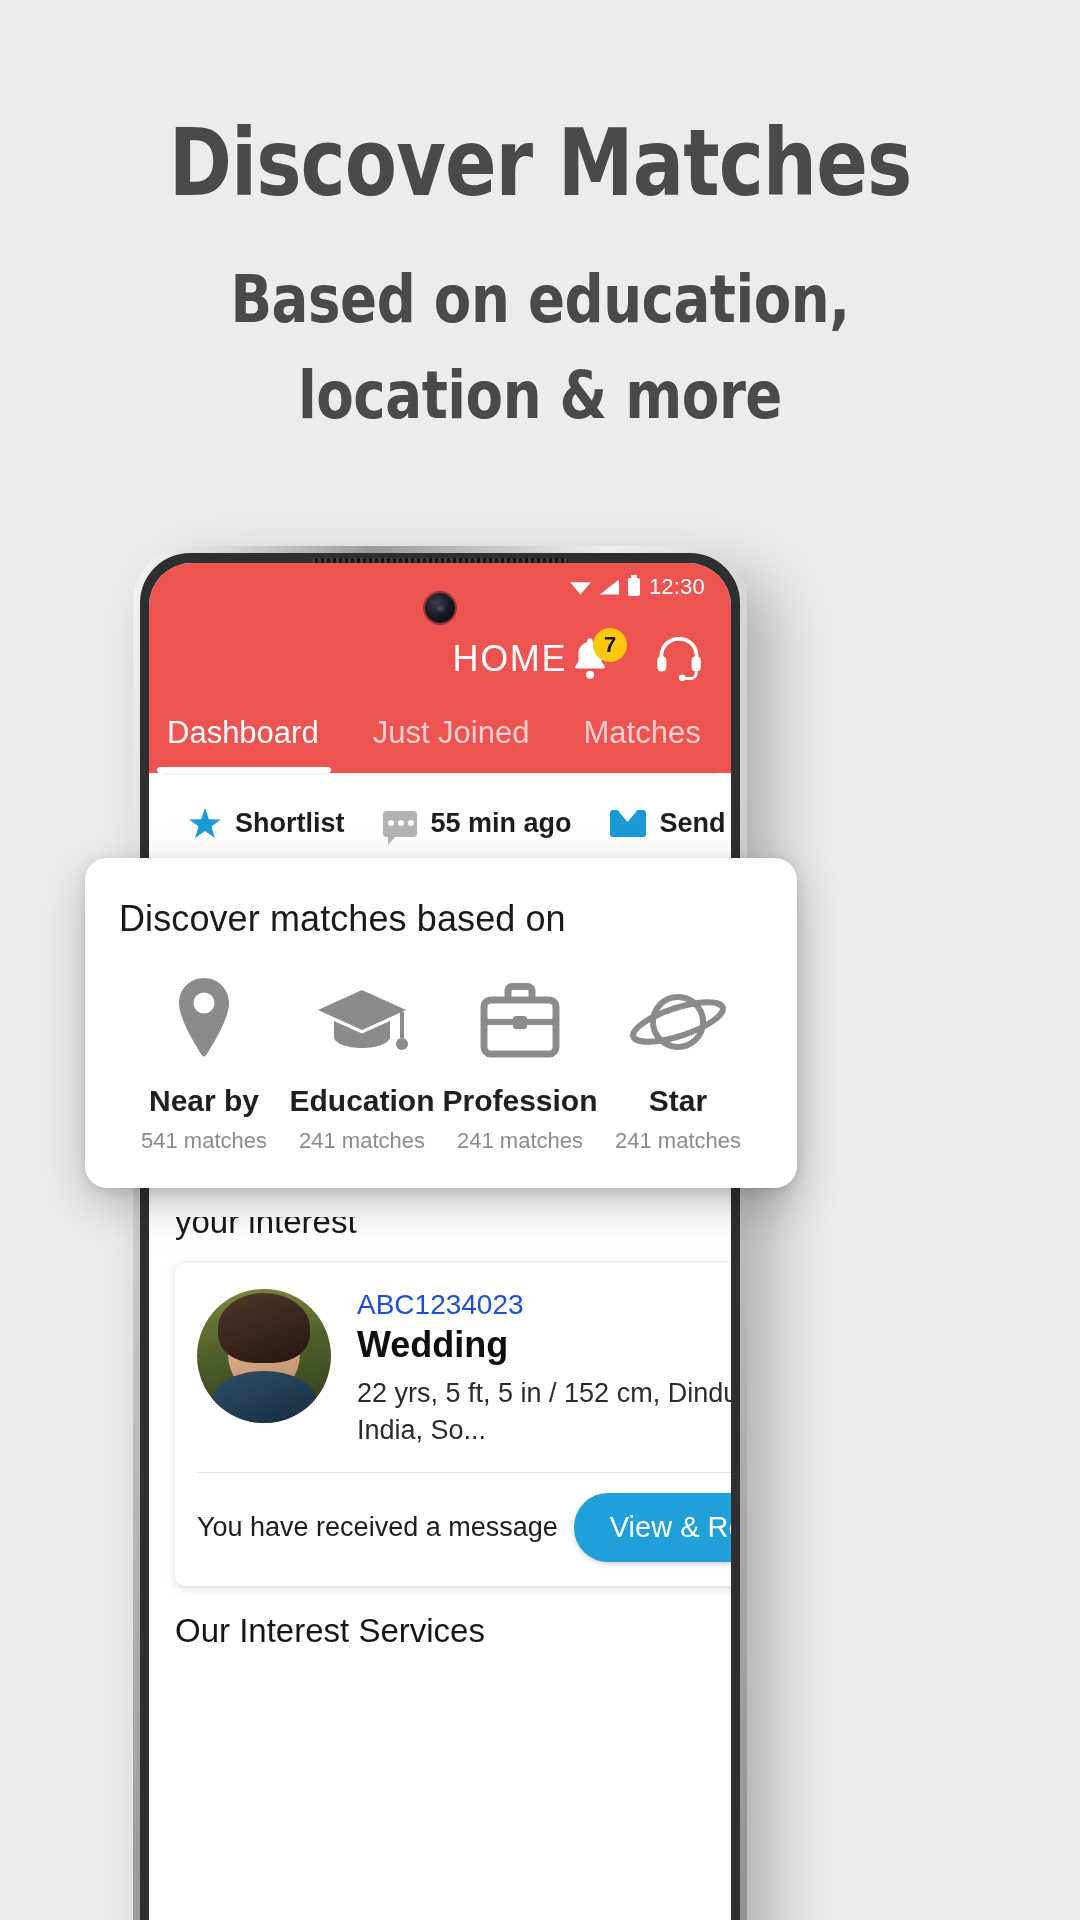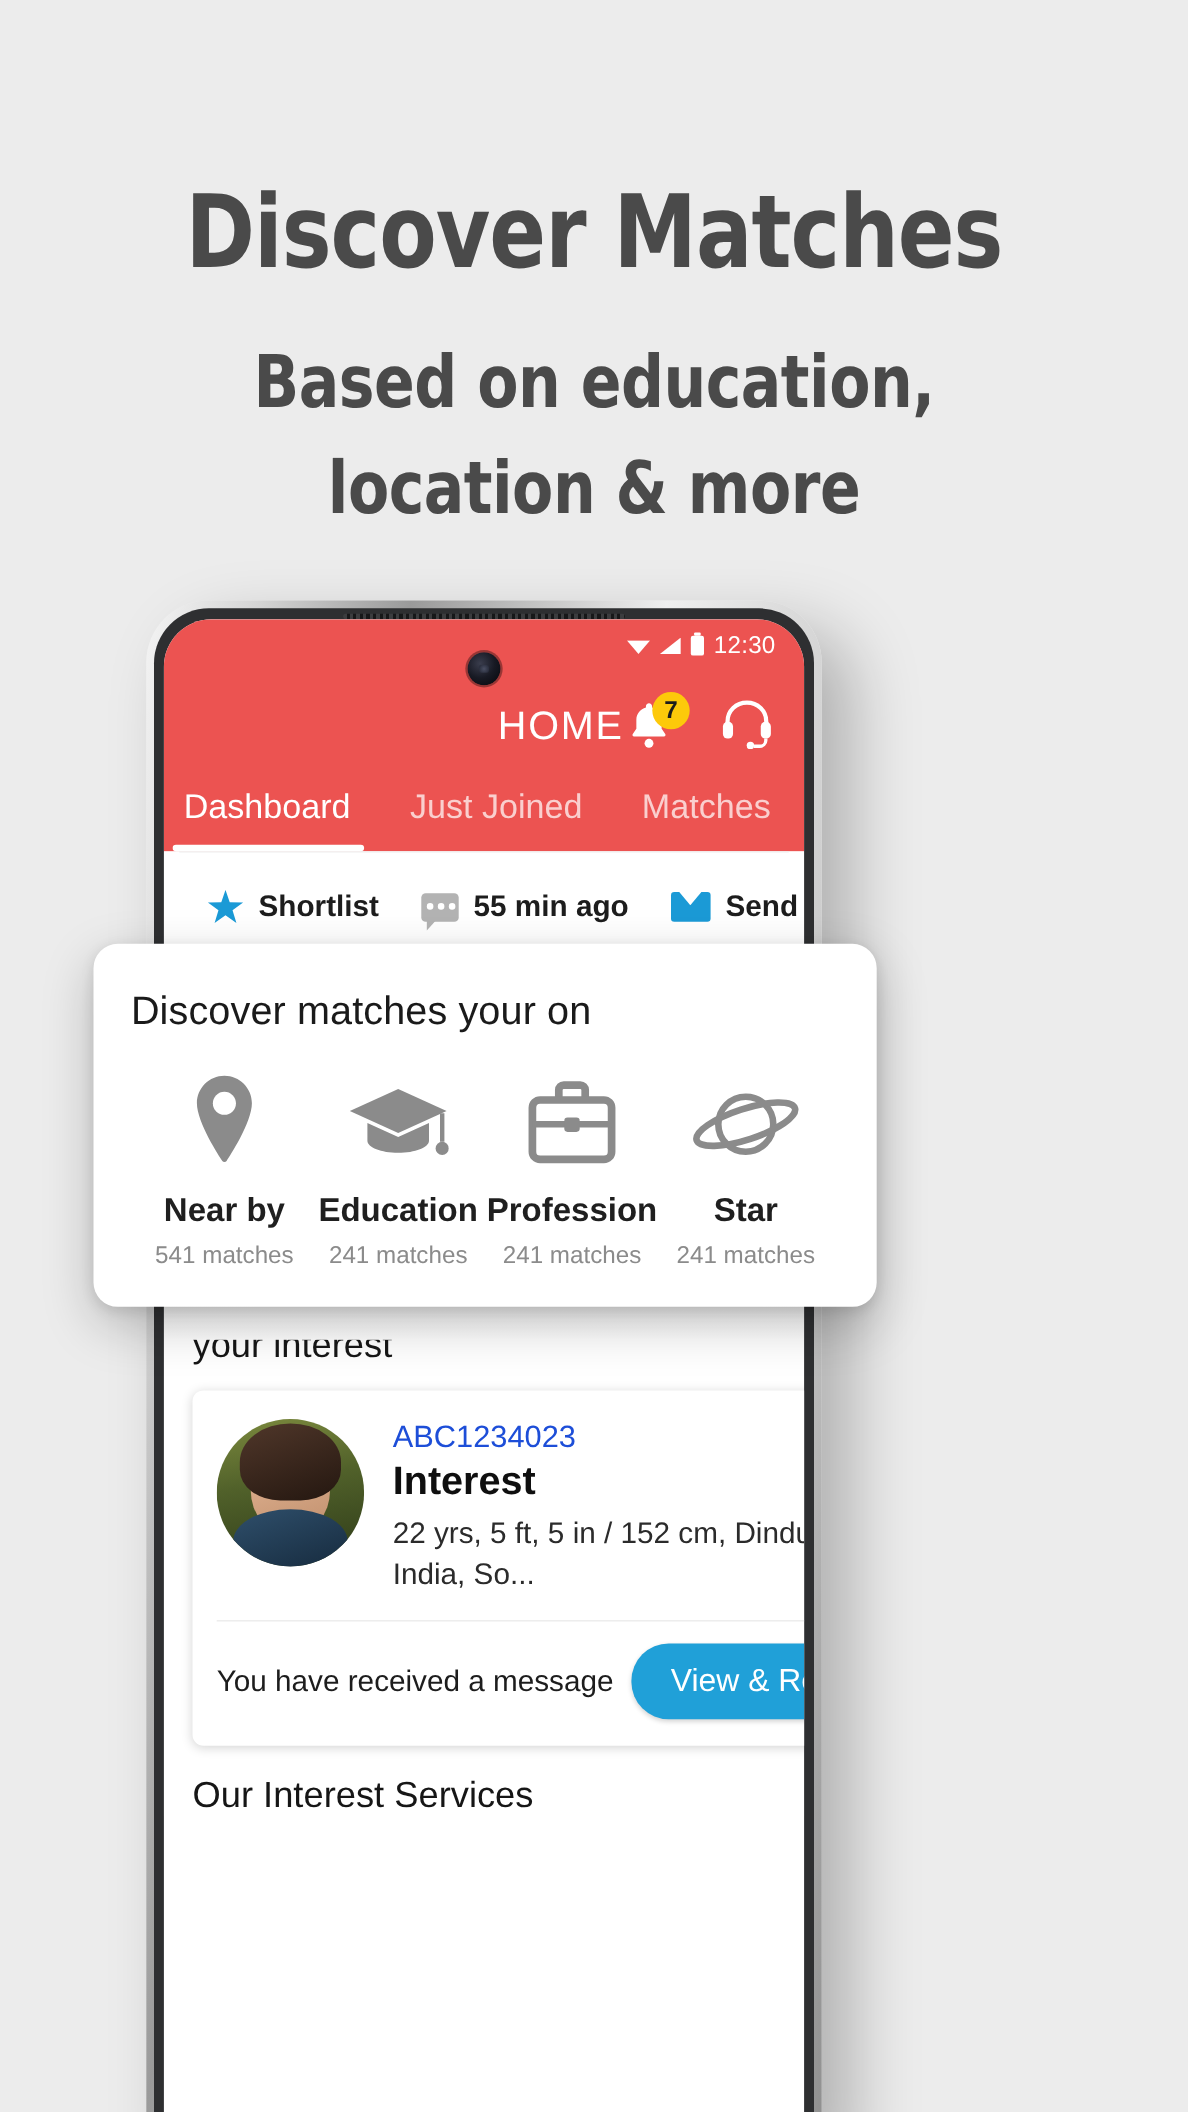--- a/index.html
+++ b/index.html
@@ -6,21 +6,21 @@
   html,body { width:1080px; height:1920px; }
   body {
     background:#ececec;
     font-family:"Liberation Sans", sans-serif;
     position:relative;
     overflow:hidden;
   }
 
   
   .headline-wrap{
-    position:absolute; left:0; top:0; width:1080px; text-align:center;margin-top:48px;
+    position:absolute; left:0; top:0; width:1080px; text-align:center;
   }
   .headline{
     font-family:"DejaVu Sans Condensed","Liberation Sans", sans-serif;
     font-weight:700;
     font-size:92px;
     line-height:1.0;
     color:#4a4a4a;
     letter-spacing:-1px;
     margin-top:118px;
     transform:scaleX(.92);
@@ -341,42 +341,42 @@
         </div>
 
         <div class="profile-strip">
           <div class="profile-card">
             <div class="profile-top">
               <div class="avatar">
                   <span class="hair"></span>
                 </div>
               <div class="profile-meta">
                 <div class="profile-id">ABC1234023</div>
-                <div class="profile-name">Interest</div>
+                <div class="profile-name">Wedding</div>
                 <div class="profile-desc">22 yrs, 5 ft, 5 in / 152 cm, Dindugal, India, So...</div>
               </div>
 
             </div>
             <div class="profile-divider"></div>
             <div class="profile-bottom">
               <div class="msg-text">You have received a message</div>
               <div class="reply-btn">View &amp; Reply</div>
             </div>
           </div>
 
         </div>
 
         <div class="wedding-heading">Our Interest Services</div>
       </div>
     </div>
   </div>
 </div>
 
 <div class="overlay-card">
-  <div class="overlay-title">Discover matches your on</div>
+  <div class="overlay-title">Discover matches based on</div>
   <div class="cat-grid">
 
     <div class="cat">
       <div class="cat-icon">
         <svg width="62" height="84" viewBox="0 0 62 84">
           <path fill="#8b8b8b" d="M31 2C17.2 2 6 13.2 6 27c0 17.5 20.5 48.5 23.1 52.4.9 1.4 3 1.4 3.9 0C35.5 75.5 56 44.5 56 27 56 13.2 44.8 2 31 2z"></path>
           <circle fill="#ffffff" cx="31" cy="27" r="10.5"></circle>
         </svg>
       </div>
       <div class="cat-label">Near by</div>

